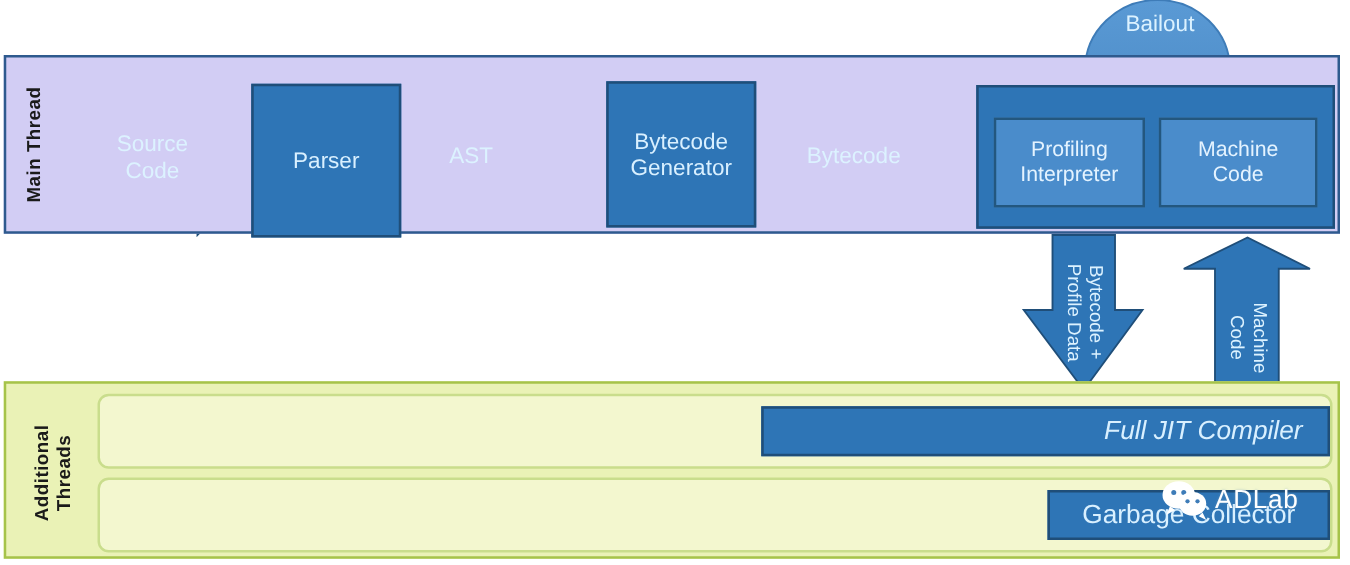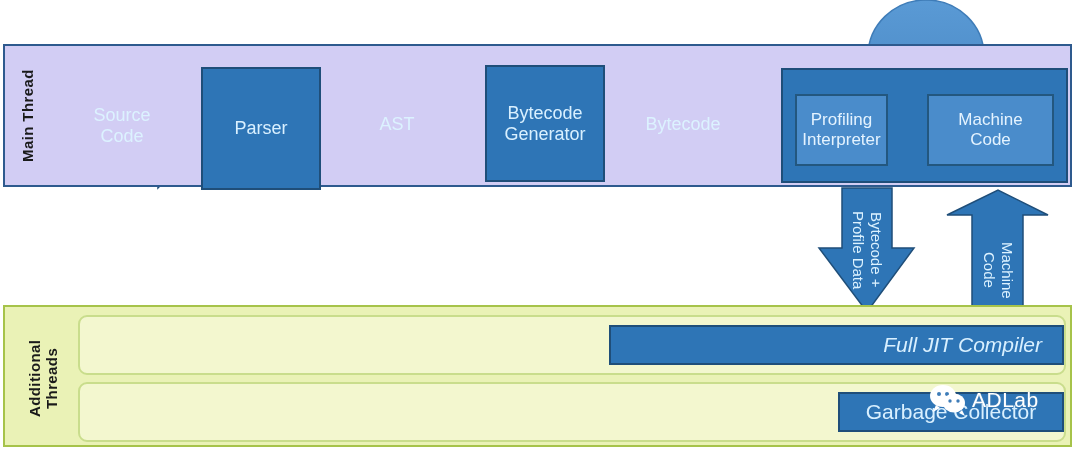--- a/index.html
+++ b/index.html
@@ -95,21 +95,21 @@
 
   .box-parser     { left: 201px; top: 67px;  width: 120px; height: 123px; font-size: 18px; }
   .box-bcgen      { left: 485px; top: 65px;  width: 120px; height: 117px; font-size: 18px; }
 
   .exec-container {
     left: 781px; top: 68px; width: 287px; height: 115px;
     background: #2E75B6;
     border: 2px solid #1F4E79;
     box-sizing: border-box;
   }
-  .box-profiling  { left: 795px; top: 94px;  width: 93px; height: 72px; font-size: 17px; }
+  .box-profiling  { left: 795px; top: 94px;  width: 121px; height: 72px; font-size: 17px; }
   .box-machine    { left: 927px; top: 94px;  width: 127px; height: 72px; font-size: 17px; }
 
   .box-fulljit {
     left: 609px; top: 325px; width: 455px; height: 40px;
     font-size: 21px;
     justify-content: flex-end;
     padding-right: 20px;
     font-style: italic;
   }
   .box-simplejit {
@@ -126,21 +126,21 @@
     color: #DCF2FF;
     font-size: 18px;
     text-align: center;
     line-height: 1.15;
     display: flex;
     align-items: center;
     justify-content: center;
     pointer-events: none;
   }
   .at-source   { left: 72px;  top: 95px;  width: 100px; height: 62px; }
-  .at-ast      { left: 352px; top: 108px; width: 90px;  height: 32px; }
+  .at-ast      { left: 332px; top: 108px; width: 90px;  height: 32px; }
   .at-bytecode { left: 623px; top: 108px; width: 120px; height: 32px; }
   .at-bailout  { left: 873px; top: 4px;   width: 110px; height: 30px; }
 
   .arrow-text-vert {
     color: #DCF2FF;
     font-size: 15px;
     text-align: center;
     line-height: 1.2;
     writing-mode: vertical-rl;
     display: flex;
@@ -225,20 +225,21 @@
 
   <div class="abs bbox box-bcgen">Bytecode<br>Generator</div>
 
   <div class="abs exec-container"></div>
   <div class="abs bbox-light box-profiling">Profiling<br>Interpreter</div>
   <div class="abs bbox-light box-machine">Machine<br>Code</div>
 
   <div class="abs arrow-text at-source">Source<br>Code</div>
   <div class="abs arrow-text at-ast">AST</div>
   <div class="abs arrow-text at-bytecode">Bytecode</div>
+  <div class="abs arrow-text at-bailout">Bailout</div>
 
   <div class="abs arrow-text-vert at-bcprof">Bytecode +<br>Profile Data</div>
   <div class="abs arrow-text-vert at-mcode">Machine<br>Code</div>
 
   <div class="abs panel-threads"></div>
   <div class="abs vlabel vlabel-threads">Additional<br>Threads</div>
 
   <div class="abs thread-row thread-row-1"></div>
   <div class="abs thread-row thread-row-2"></div>
 

